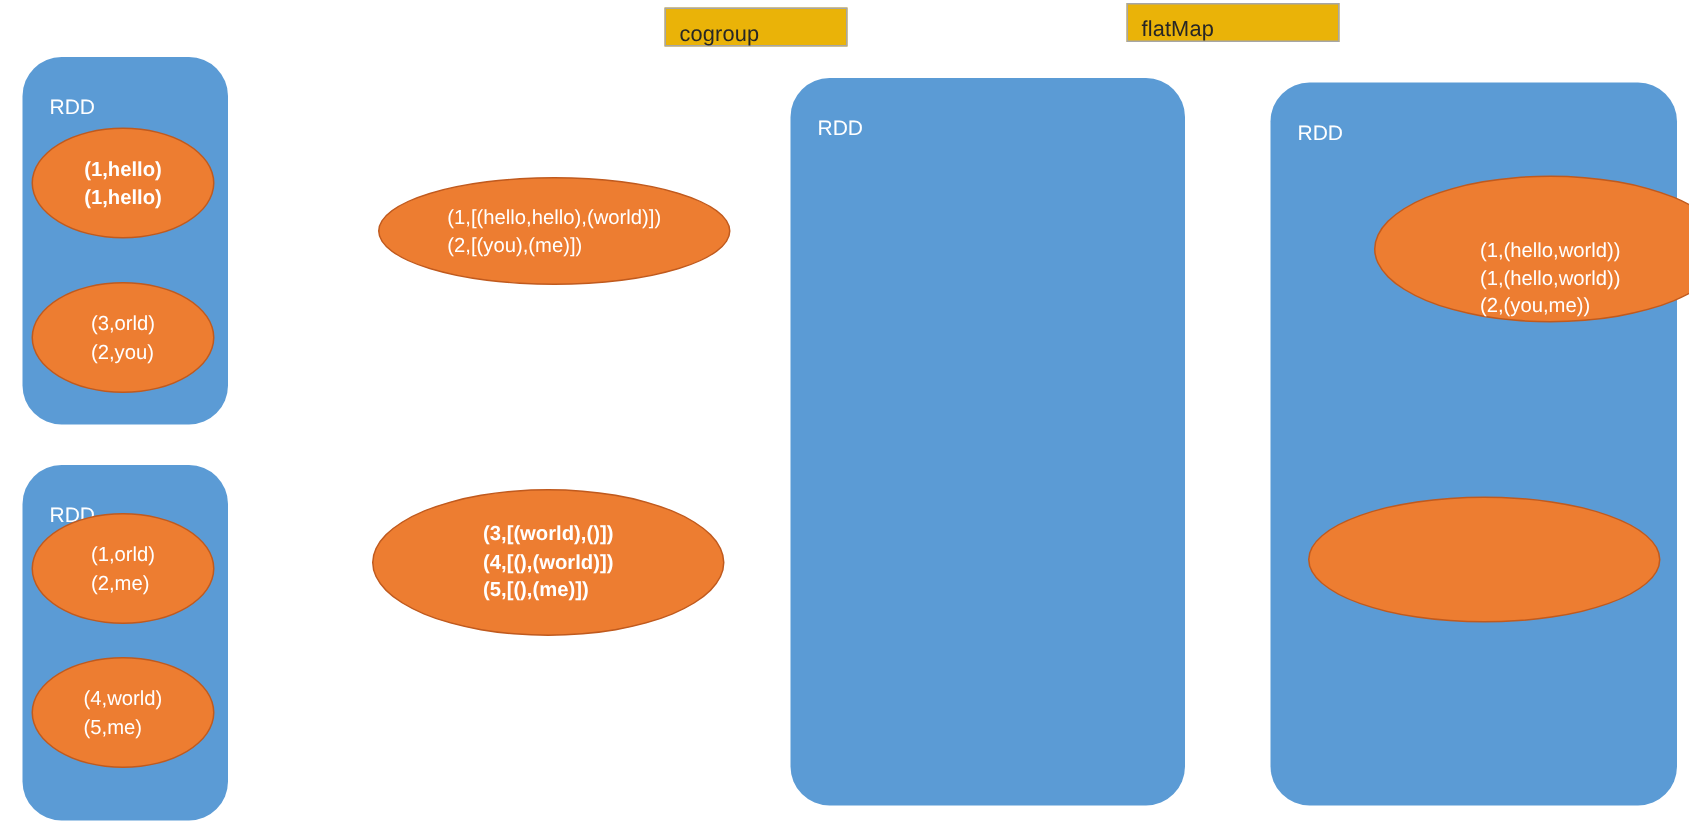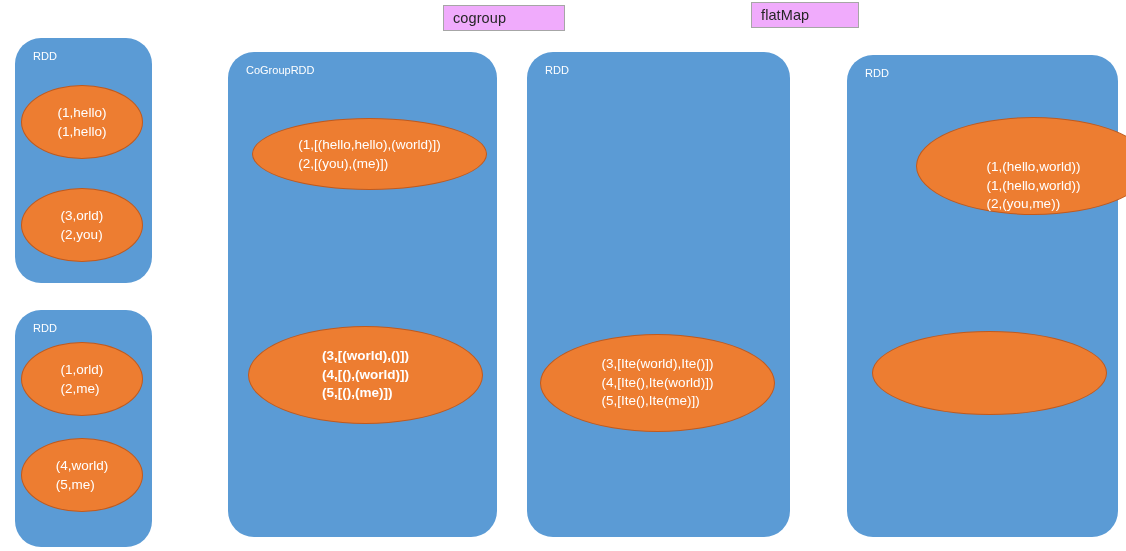--- a/index.html
+++ b/index.html
@@ -20,44 +20,44 @@
     left: 0;
     top: 0;
     width: 1126px;
     height: 551px;
   }
 
   
   .label-box {
     position: absolute;
     box-sizing: border-box;
-    background: #f0abfc;
+    background: #eab308;
     border: 1px solid #a6a6a6;
     color: #262626;
     font-size: 14.5px;
     line-height: 1;
     display: flex;
-    align-items: center;
+    align-items: flex-end;
     padding-left: 9px;
     letter-spacing: .1px;
   }
 
   
   .stage {
     position: absolute;
     box-sizing: border-box;
     background: #5B9BD5;
     border-radius: 26px;
   }
   .stage-title {
     position: absolute;
     left: 18px;
-    top: 13px;
+    top: 26px;
     color: #ffffff;
-    font-size: 11px;
+    font-size: 14px;
     line-height: 1;
     white-space: nowrap;
   }
 
   
   .ellipse {
     position: absolute;
     box-sizing: border-box;
     background: #ED7D31;
     border: 1px solid #C05A1E;
@@ -78,68 +78,60 @@
 </style>
 </head>
 <body>
 
 <div class="canvas">
 
   <div class="label-box" style="left:443px; top:5px; width:122px; height:26px;">
     <span>cogroup</span>
   </div>
 
-  <div class="label-box" style="left:751px; top:2px; width:108px; height:26px;">
+  <div class="label-box" style="left:751px; top:2px; width:142px; height:26px;">
     <span>flatMap</span>
   </div>
 
   <div class="stage" style="left:15px; top:38px; width:137px; height:245px;">
     <span class="stage-title">RDD</span>
   </div>
-  <div class="ellipse" style="left:21px; top:85px; width:122px; height:74px;">
+  <div class="ellipse" style="left:21px; top:85px; width:122px; height:74px;font-weight:bold;">
     <span class="ellipse-text">(1,hello)
 (1,hello)</span>
   </div>
   <div class="ellipse" style="left:21px; top:188px; width:122px; height:74px;">
     <span class="ellipse-text">(3,orld)
 (2,you)</span>
   </div>
 
   <div class="stage" style="left:15px; top:310px; width:137px; height:237px;">
     <span class="stage-title">RDD</span>
   </div>
   <div class="ellipse" style="left:21px; top:342px; width:122px; height:74px;">
     <span class="ellipse-text">(1,orld)
 (2,me)</span>
   </div>
   <div class="ellipse" style="left:21px; top:438px; width:122px; height:74px;">
     <span class="ellipse-text">(4,world)
 (5,me)</span>
   </div>
 
-  <div class="stage" style="left:228px; top:52px; width:269px; height:485px;">
-    <span class="stage-title">CoGroupRDD</span>
-  </div>
   <div class="ellipse" style="left:252px; top:118px; width:235px; height:72px;">
     <span class="ellipse-text">(1,[(hello,hello),(world)])
 (2,[(you),(me)])</span>
   </div>
   <div class="ellipse" style="left:248px; top:326px; width:235px; height:98px;font-weight:bold;">
     <span class="ellipse-text tight">(3,[(world),()])
 (4,[(),(world)])
 (5,[(),(me)])</span>
   </div>
 
   <div class="stage" style="left:527px; top:52px; width:263px; height:485px;">
     <span class="stage-title">RDD</span>
-  </div>
-  <div class="ellipse" style="left:540px; top:334px; width:235px; height:98px;">
-    <span class="ellipse-text tight">(3,[Ite(world),Ite()])
-(4,[Ite(),Ite(world)])
-(5,[Ite(),Ite(me)])</span>
   </div>
 
   <div class="stage" style="left:847px; top:55px; width:271px; height:482px;">
     <span class="stage-title">RDD</span>
   </div>
   <div class="ellipse" style="left:916px; top:117px; width:235px; height:98px;align-items:flex-end;">
     <span class="ellipse-text tight">(1,(hello,world))
 (1,(hello,world))
 (2,(you,me))</span>
   </div>

